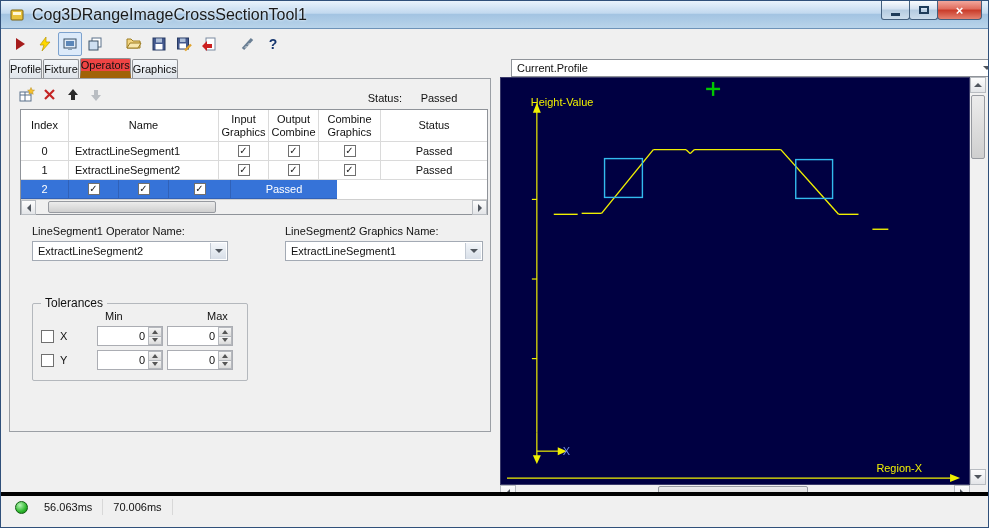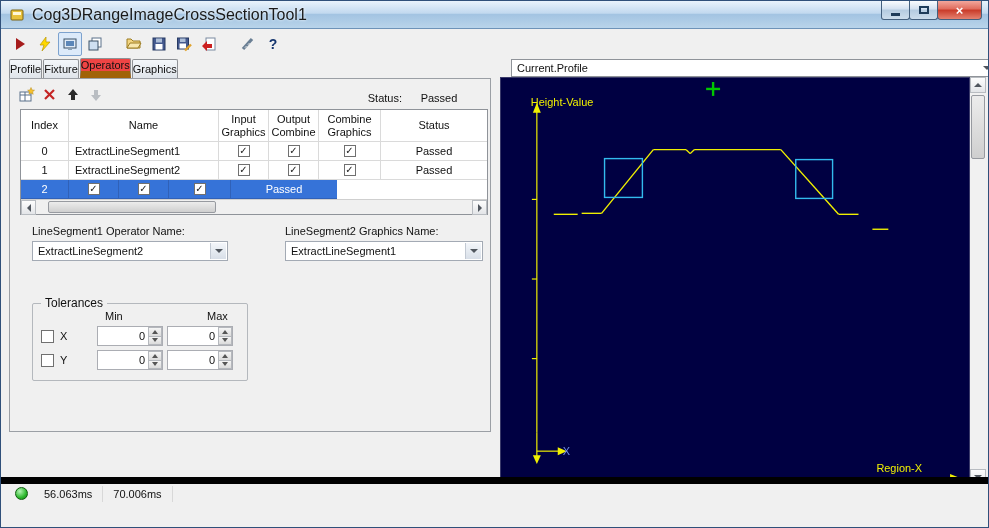--- a/index.html
+++ b/index.html
@@ -111,21 +111,21 @@
   .plot svg { width:100%; height:100%; display:block; }
   .vscroll { position:absolute; left:470px; top:0; width:16px; height:408px; background:#f1f1f1; }
   .vscroll .sb-btn { width:16px; height:16px; }
   .vscroll .btn-bottom { position:absolute; bottom:0; left:0; }
   .vscroll .sb-thumb { left:1px; right:1px; top:18px; height:64px; }
   .hscroll { position:absolute; left:0; top:408px; width:470px; height:16px; background:#f1f1f1; display:flex; }
   .hscroll .sb-btn { width:16px; height:16px; }
   .hscroll .sb-thumb { top:1px; bottom:1px; left:158px; width:150px; }
   .sb-corner { position:absolute; left:470px; top:408px; width:16px; height:16px; background:#f0f0f0; }
   
-  .statusbar { position:absolute; left:0; top:476px; right:0; height:26px; background:#f0f0f0; border-top:7px solid #000000; display:flex; align-items:center; }
+  .statusbar { position:absolute; left:0; top:491px; right:0; height:26px; background:#f0f0f0; border-top:4px solid #000000; display:flex; align-items:center; }
   .led {
     width:13px; height:13px; border-radius:50%; margin:0 10px 0 14px;
     background:radial-gradient(circle at 35% 30%, #b4f4b4, #2db82d 60%, #157a15); border:1px solid #0e5c0e;
   }
   .sb-text { font-size:11px; padding:0 6px; }
   .sb-sep { width:1px; height:16px; background:#d8d8d8; margin:0 4px; }
 </style>
 </head>
 <body>
 

